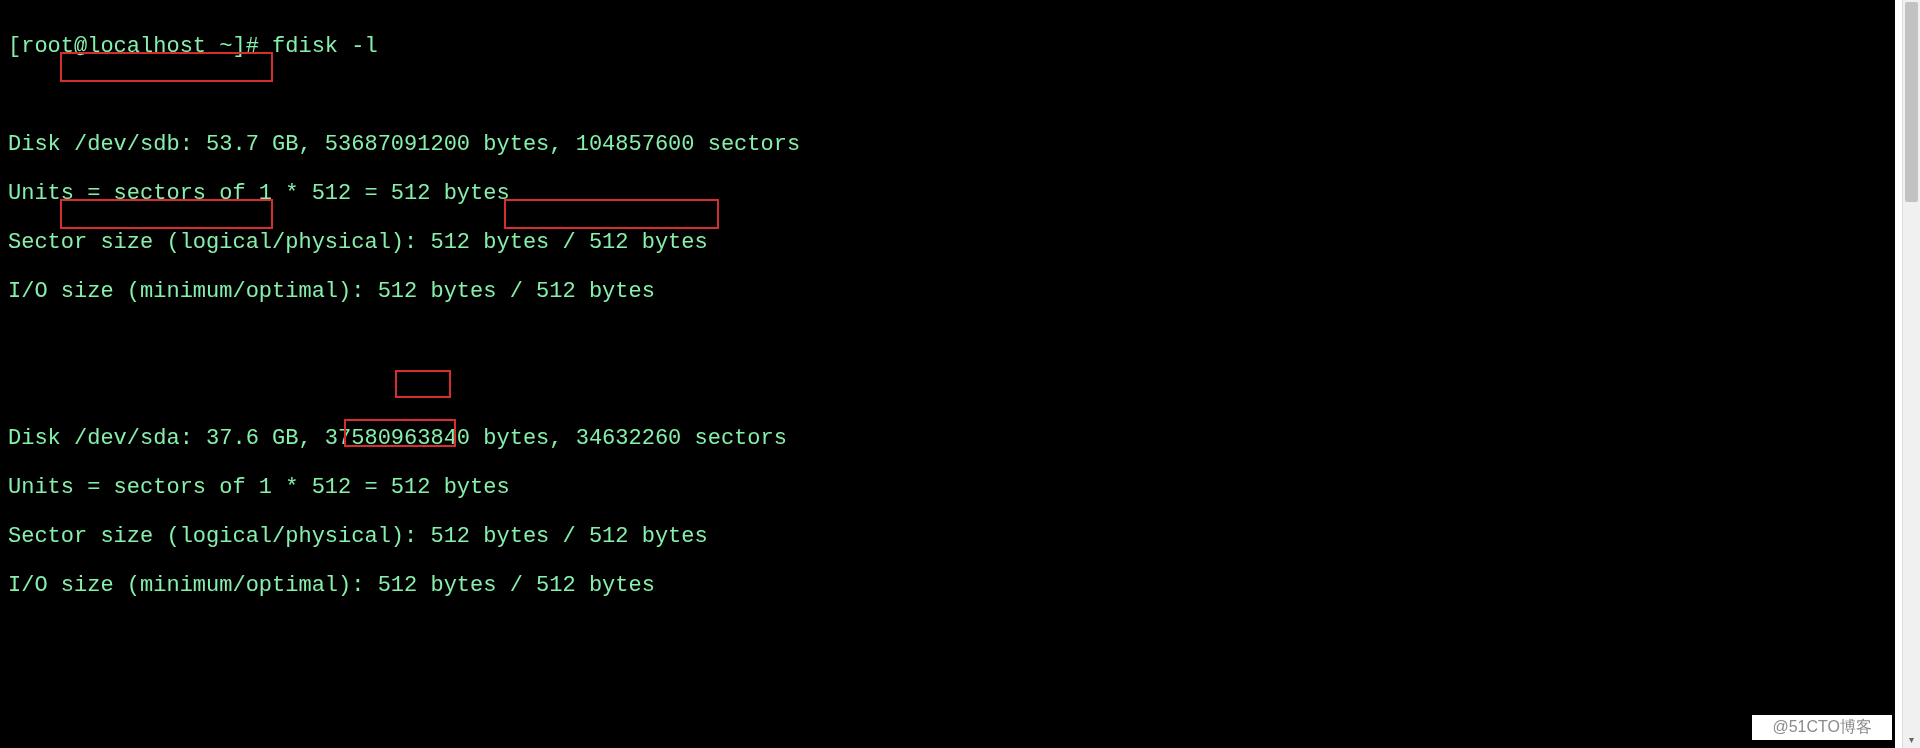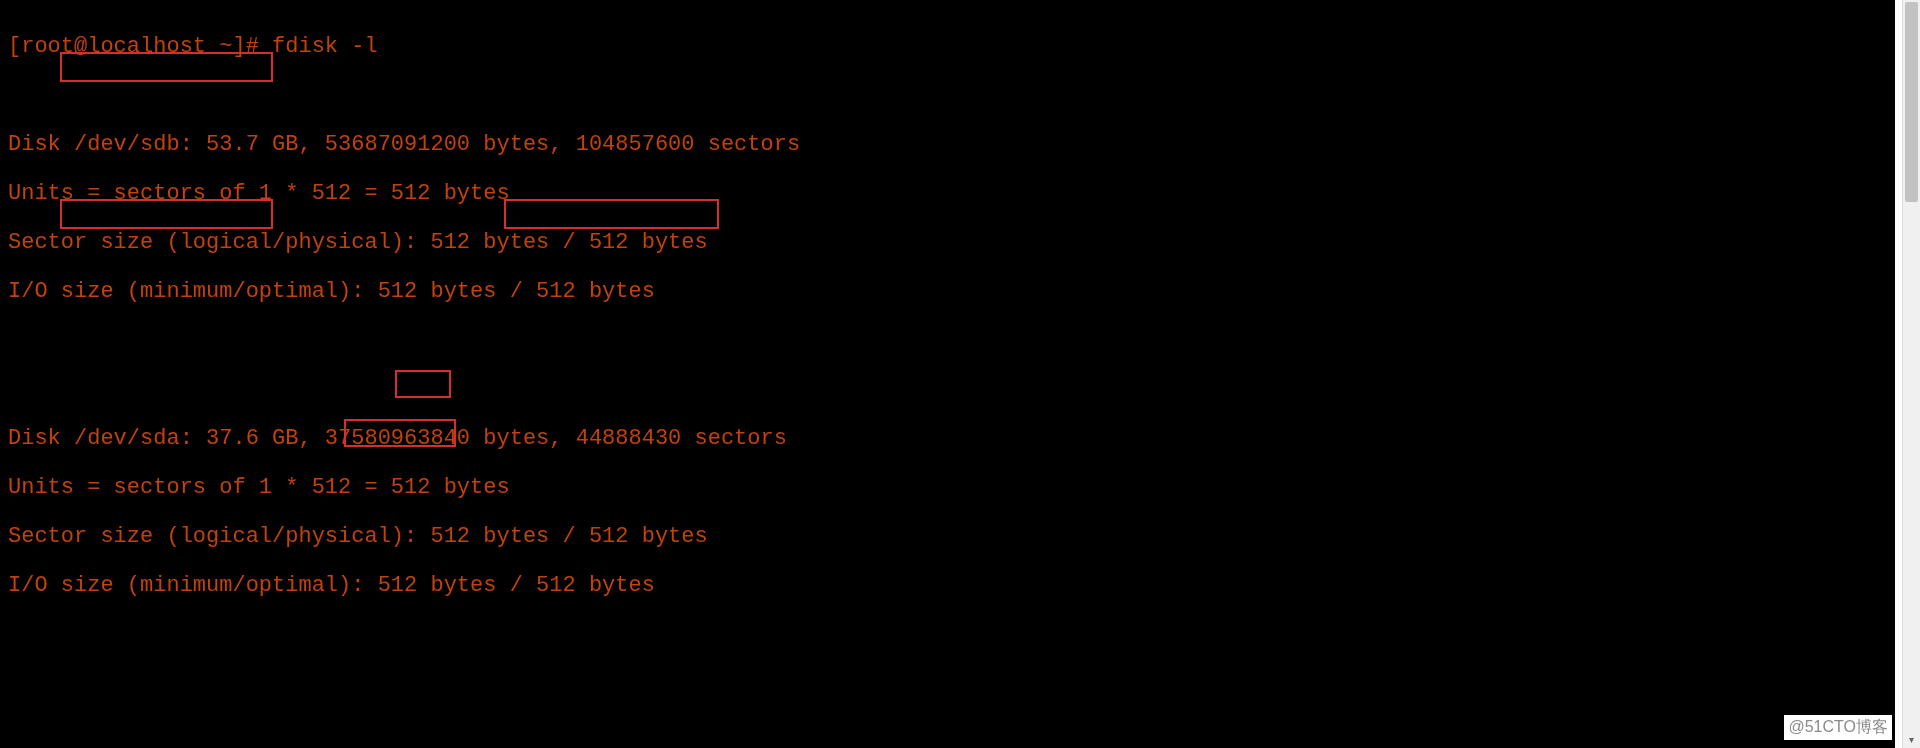--- a/index.html
+++ b/index.html
@@ -16,21 +16,21 @@
     height: 748px;
     background: #ffffff;
   }
   .terminal {
     position: absolute;
     left: 0;
     top: 0;
     width: 1895px;   
     height: 748px;
     background: #000000;
-    color: #c2410c;
+    color: #86efac;
     font-family: "Courier New", Courier, monospace;
     font-size: 22px;
     line-height: 24.5px;
     white-space: pre;
     padding: 10px 8px 8px 8px;
     box-sizing: border-box;
     overflow: hidden;
   }
   .line { display: block; height: 24.5px; }
   .blank { display: block; height: 24.5px; }
@@ -77,38 +77,38 @@
   .scroll-arrow.down { bottom: 0; }
 
   .watermark {
     position: absolute;
     right: 28px;
     bottom: 8px;
     font-family: Arial, sans-serif;
     font-size: 16px;
     color: #8a8a8a;
     background: #ffffff;
-    padding: 2px 4px;
+    padding: 2px 20px;
   }
 </style>
 </head>
 <body>
 
 <div class="terminal-wrap">
 
   <div class="terminal">
 <span class="line">[root@localhost ~]# fdisk -l</span>
 <span class="blank"></span>
 <span class="line">Disk /dev/sdb: 53.7 GB, 53687091200 bytes, 104857600 sectors</span>
 <span class="line">Units = sectors of 1 * 512 = 512 bytes</span>
 <span class="line">Sector size (logical/physical): 512 bytes / 512 bytes</span>
 <span class="line">I/O size (minimum/optimal): 512 bytes / 512 bytes</span>
 <span class="blank"></span>
 <span class="blank"></span>
-<span class="line">Disk /dev/sda: 37.6 GB, 37580963840 bytes, 44888430 sectors</span>
+<span class="line">Disk /dev/sda: 37.6 GB, 37580963840 bytes, 34632260 sectors</span>
 <span class="line">Units = sectors of 1 * 512 = 512 bytes</span>
 <span class="line">Sector size (logical/physical): 512 bytes / 512 bytes</span>
 <span class="line">I/O size (minimum/optimal): 512 bytes / 512 bytes</span>
 <span class="blank"></span>
 
 
 
 
 
 

